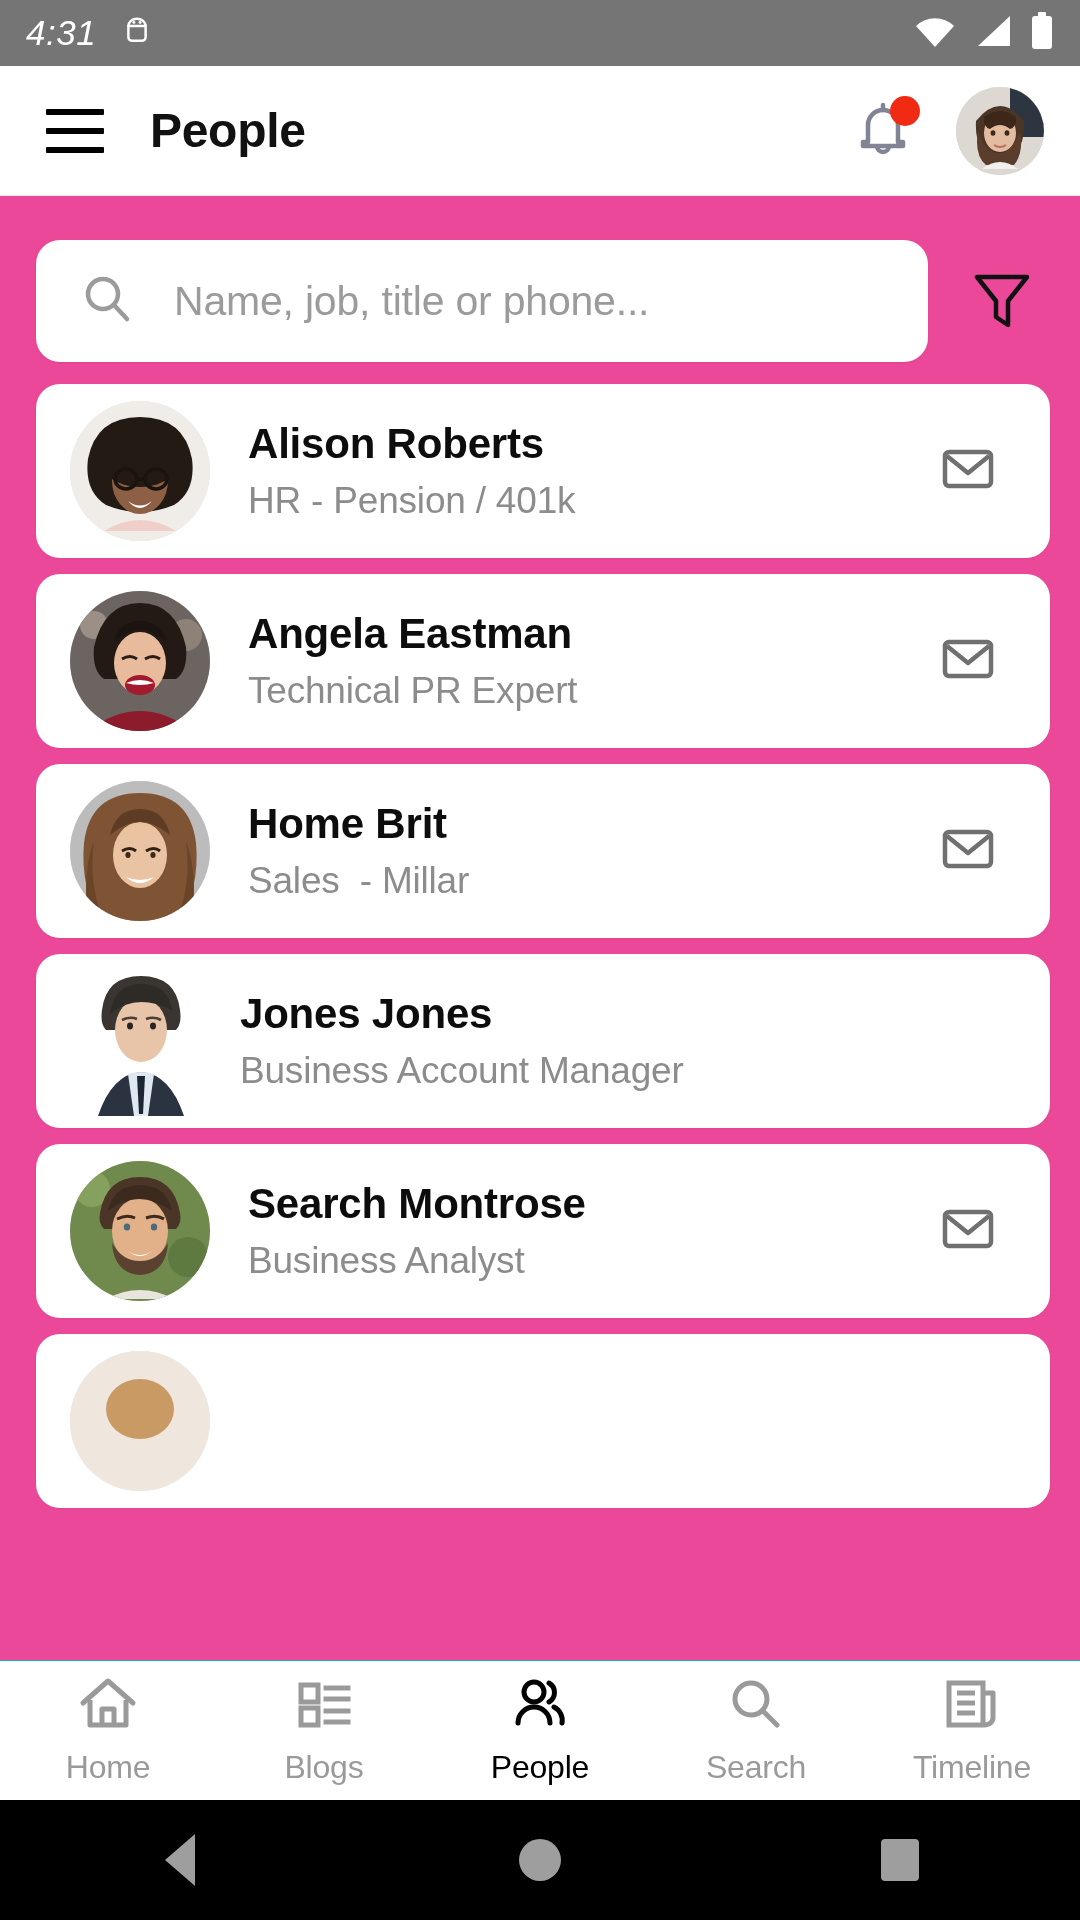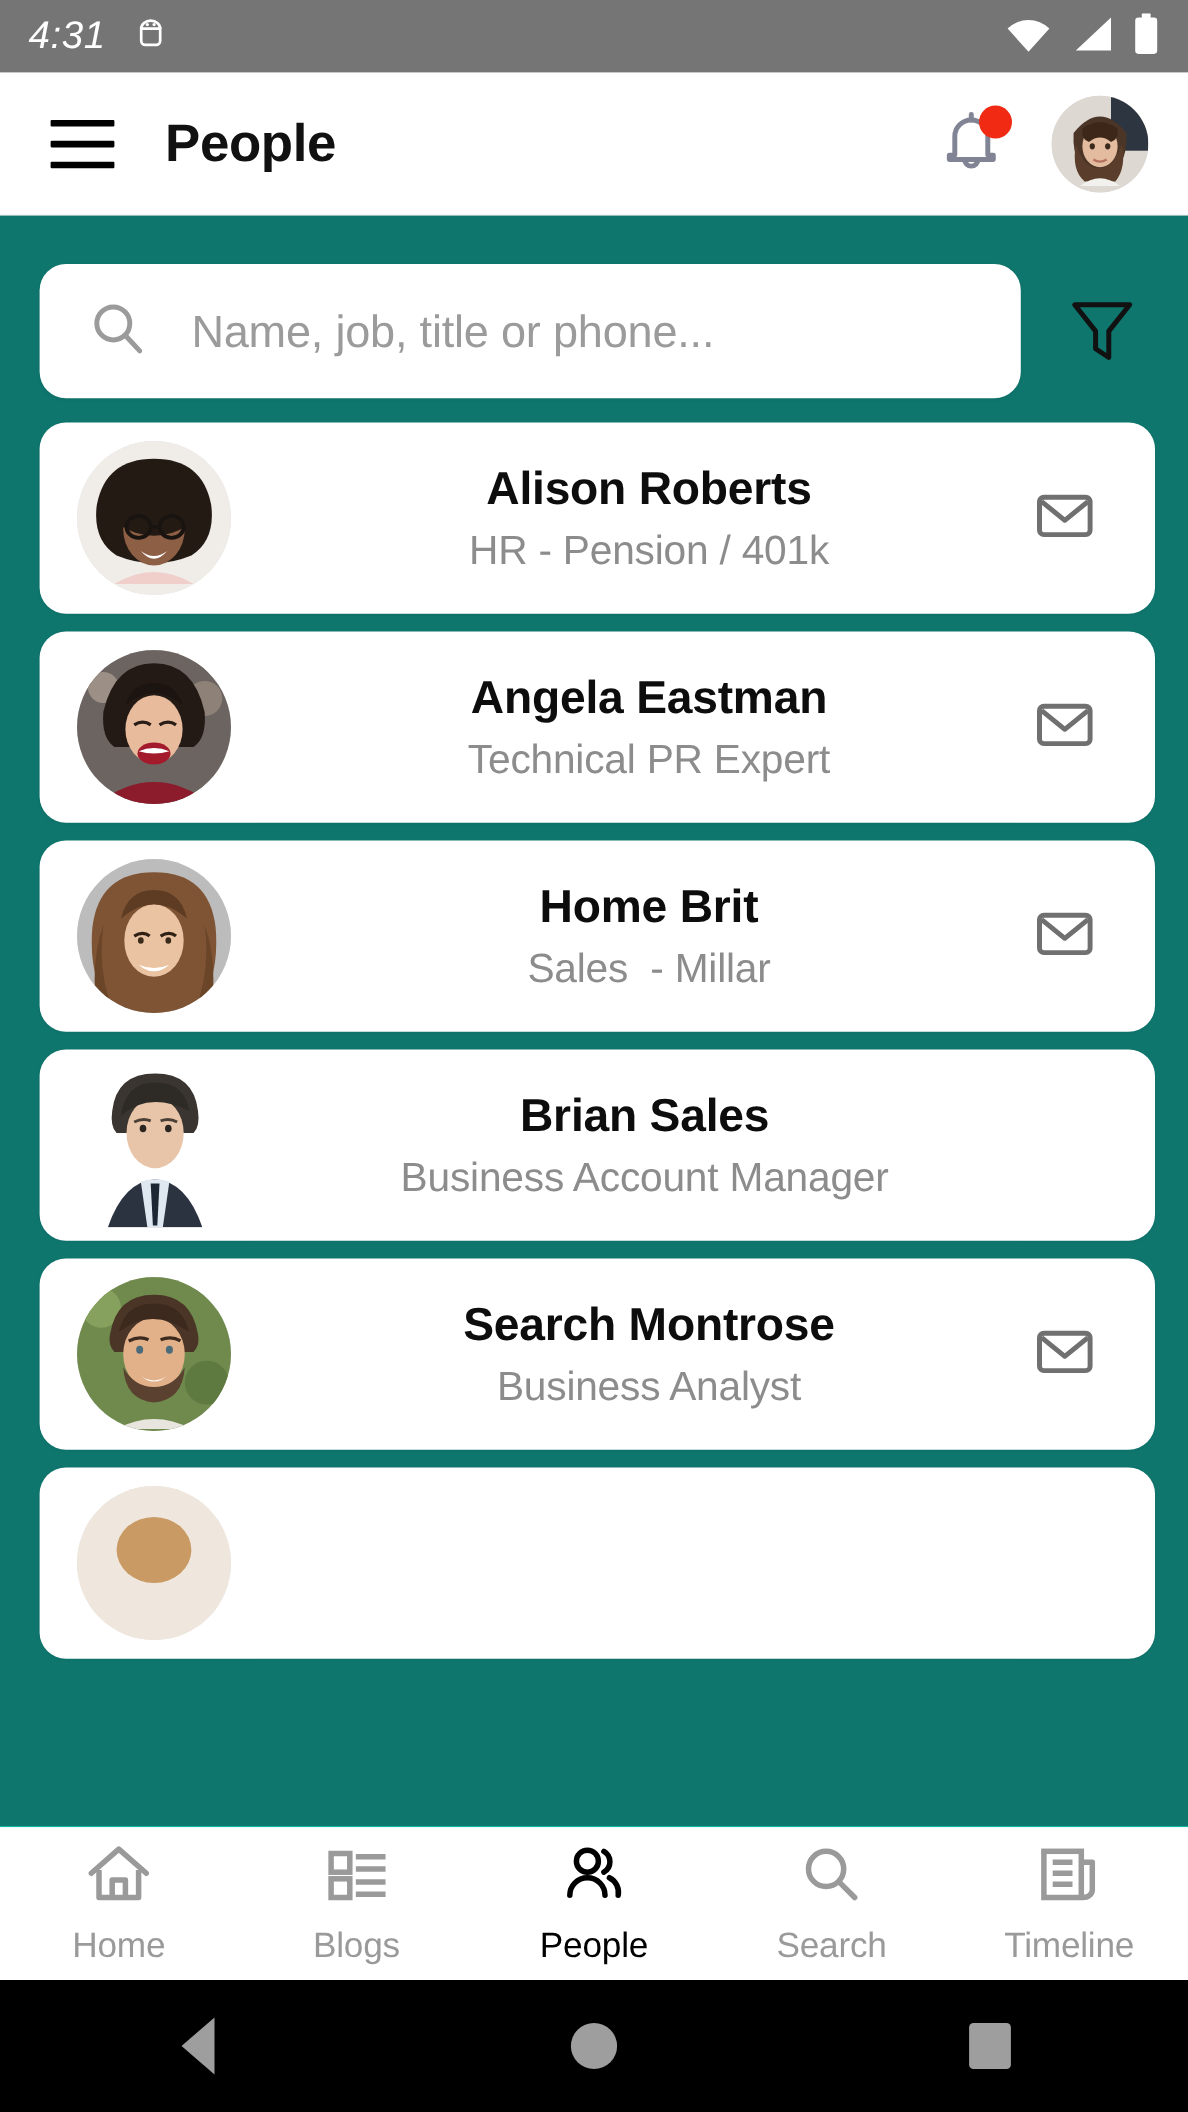--- a/index.html
+++ b/index.html
@@ -110,24 +110,23 @@
     border-radius: 50%;
     overflow: hidden;
     background: #d8d4d0;
     cursor: pointer;
     position: relative;
   }
 
   
   .body-area {
     flex: 1 1 auto;
-    background: #0f766e;
+    background: #ec4899;
     overflow: hidden;
     position: relative;
-    text-align: center;
   }
 
   .search-row {
     display: flex;
     align-items: center;
     padding: 44px 30px 22px 36px;
     gap: 26px;
   }
   .search-field {
     flex: 1 1 auto;
@@ -482,21 +481,21 @@
             <ellipse cx="73" cy="60" rx="3" ry="3.4" fill="#2a2520"></ellipse>
             <path d="M42 54 q8 -4 15 -1" fill="none" stroke="#4a4038" stroke-width="2.6"></path>
             <path d="M66 53 q8 -3 15 1" fill="none" stroke="#4a4038" stroke-width="2.6"></path>
             <path d="M50 80 q11 7 22 0 q-11 7 -22 0z" fill="#b5776a"></path>
             <path d="M18 150 q14 -42 43 -44 q29 2 43 44 z" fill="#2b3340"></path>
             <path d="M48 108 q13 -4 26 0 l-6 42 l-14 0 z" fill="#dfe8f0"></path>
             <path d="M57 110 l8 0 l-2 38 l-4 0 z" fill="#1d2733"></path>
           </svg>
         </div>
         <div class="person-info">
-          <div class="person-name">Brian Sales</div>
+          <div class="person-name">Jones Jones</div>
           <div class="person-role">Business Account Manager</div>
         </div>
         <div class="mail-btn hidden">
           <span>
             <svg width="58" height="58" viewBox="0 0 58 58">
               <rect x="6" y="12" width="46" height="34" rx="4" fill="none" stroke="#707070" stroke-width="4.5"></rect>
               <path d="M8 16 L29 33 L50 16" fill="none" stroke="#707070" stroke-width="4.5" stroke-linejoin="round"></path>
             </svg>
           </span>
         </div>

